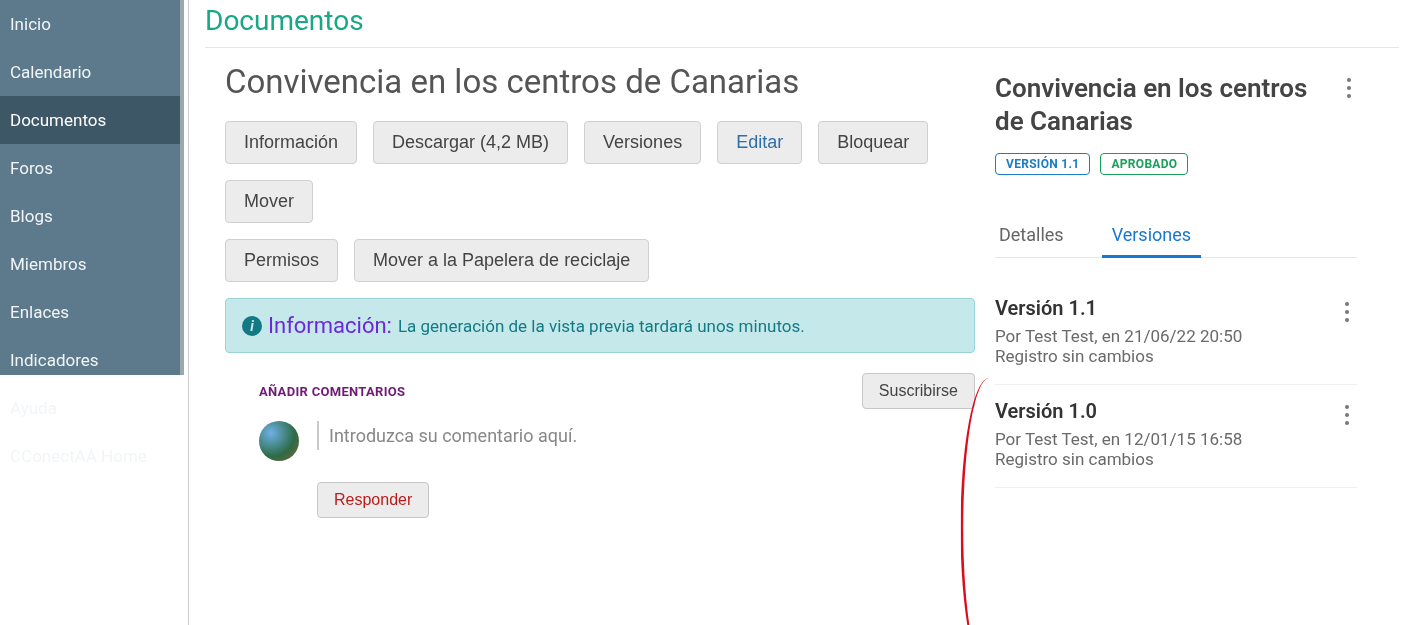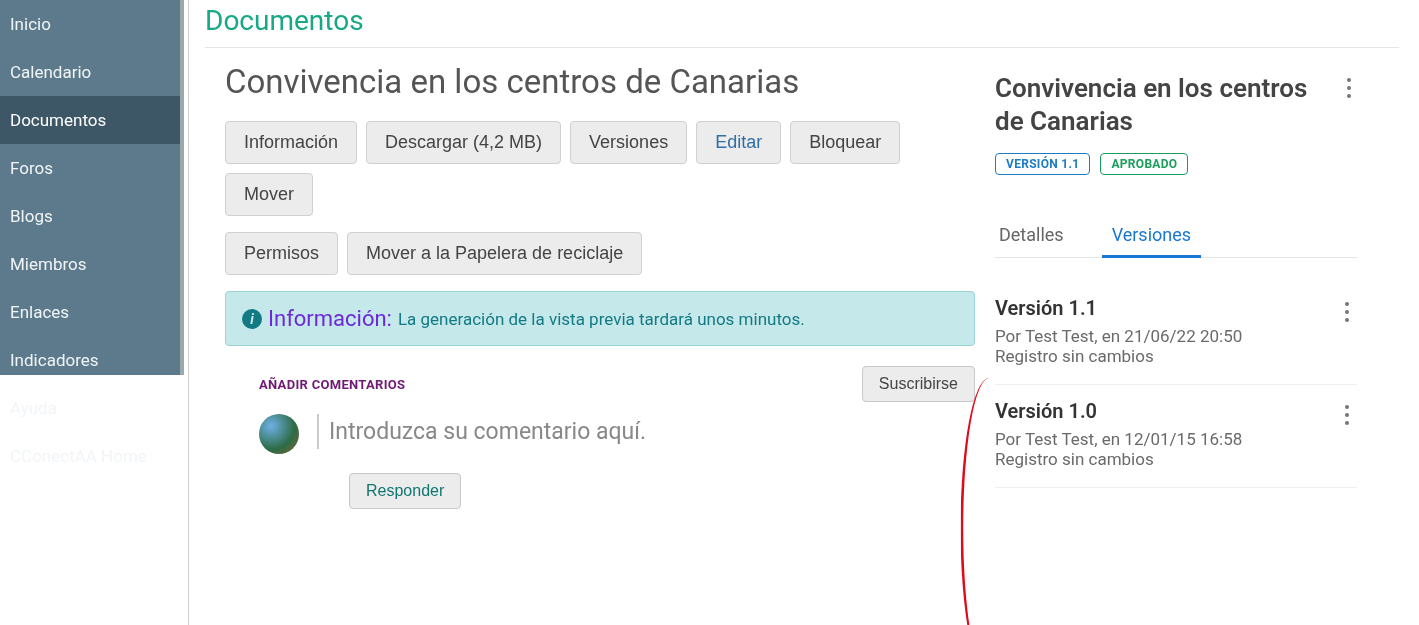--- a/index.html
+++ b/index.html
@@ -61,21 +61,21 @@
     width: 380px;
     padding: 24px 18px 0 0;
     position: relative;
   }
   .doc-title {
     font-size: 33px;
     color: #555;
     font-weight: 400;
     margin-bottom: 20px;
   }
-  .btn-row { display:flex; flex-wrap:wrap; gap: 9px; margin-bottom: 16px;}
+  .btn-row { display:flex; flex-wrap:wrap; gap: 16px; margin-bottom: 16px;}
   .btn {
     background: #ececec;
     border: 1px solid #d0d0d0;
     border-radius: 4px;
     padding: 10px 18px;
     font-size: 18px;
     color: #444;
     cursor: pointer;
   }
   .btn.link-style { color: #2f6fa7; }
@@ -113,28 +113,28 @@
     display:flex; gap:18px; padding-left:34px; align-items:flex-start;
   }
   .avatar {
     width:40px; height:40px; border-radius:50%;
     background: radial-gradient(circle at 30% 30%, #6fb0e8, #2c6b44 60%, #8a623a);
   }
   .comment-input-wrap { flex:1; }
   .comment-input {
     border-left: 2px solid #c9c9c9;
     padding: 4px 10px;
-    font-size: 23px;
+    font-size: 18px;
     color:#888;
-    margin-bottom: 24px;
+    margin-bottom: 32px;
     cursor:text;
   }
   .reply-btn {
     background:#ececec; border:1px solid #c7c7c7; border-radius:4px;
-    padding:8px 16px; font-size:16px; color:#0f766e; cursor:pointer;margin-left:32px;
+    padding:8px 16px; font-size:16px; color:#b91c1c; cursor:pointer;
   }
   .side-head-row { display:flex; justify-content:space-between; align-items:flex-start; gap:8px;}
   .side-title {
     font-size: 26px; font-weight:600; color:#444; line-height:1.25;
   }
   .kebab {
     width:20px; display:flex; flex-direction:column; align-items:center; gap:4px;
     cursor:pointer; padding:6px 2px;
   }
   .kebab span { width:4px; height:4px; background:#777; border-radius:50%; display:block;}

